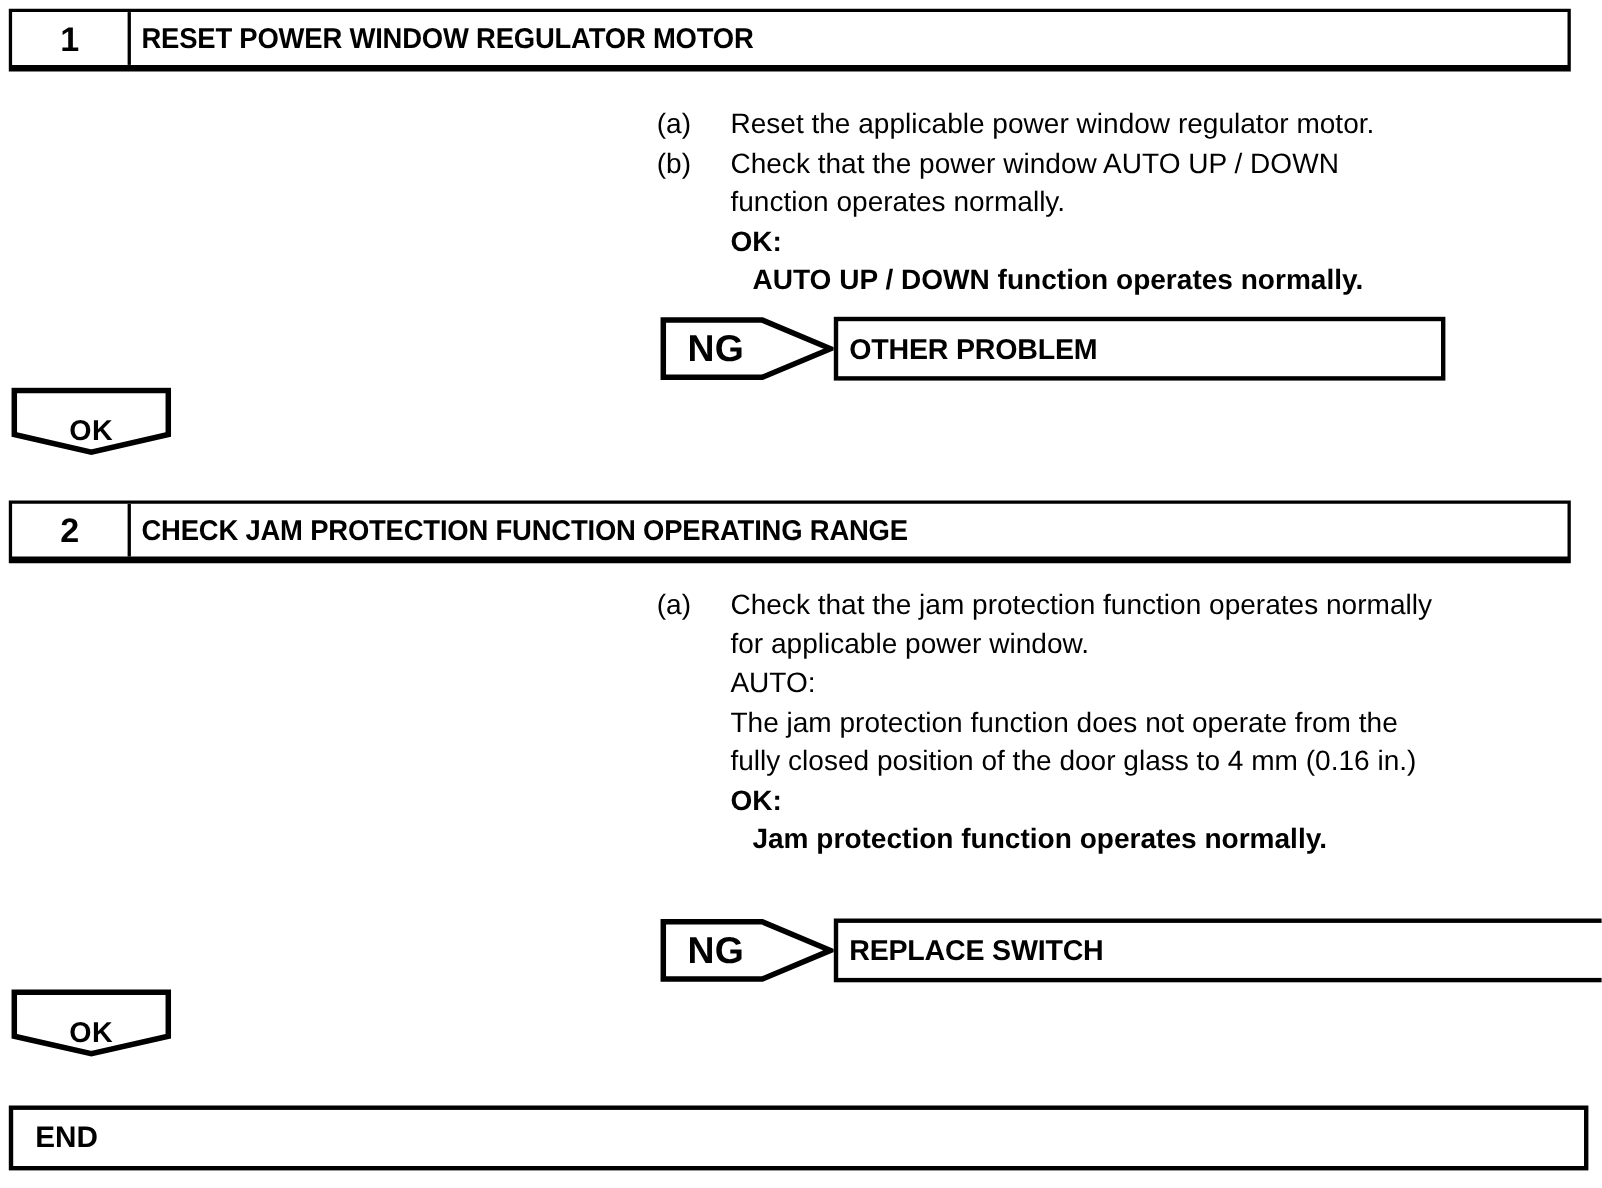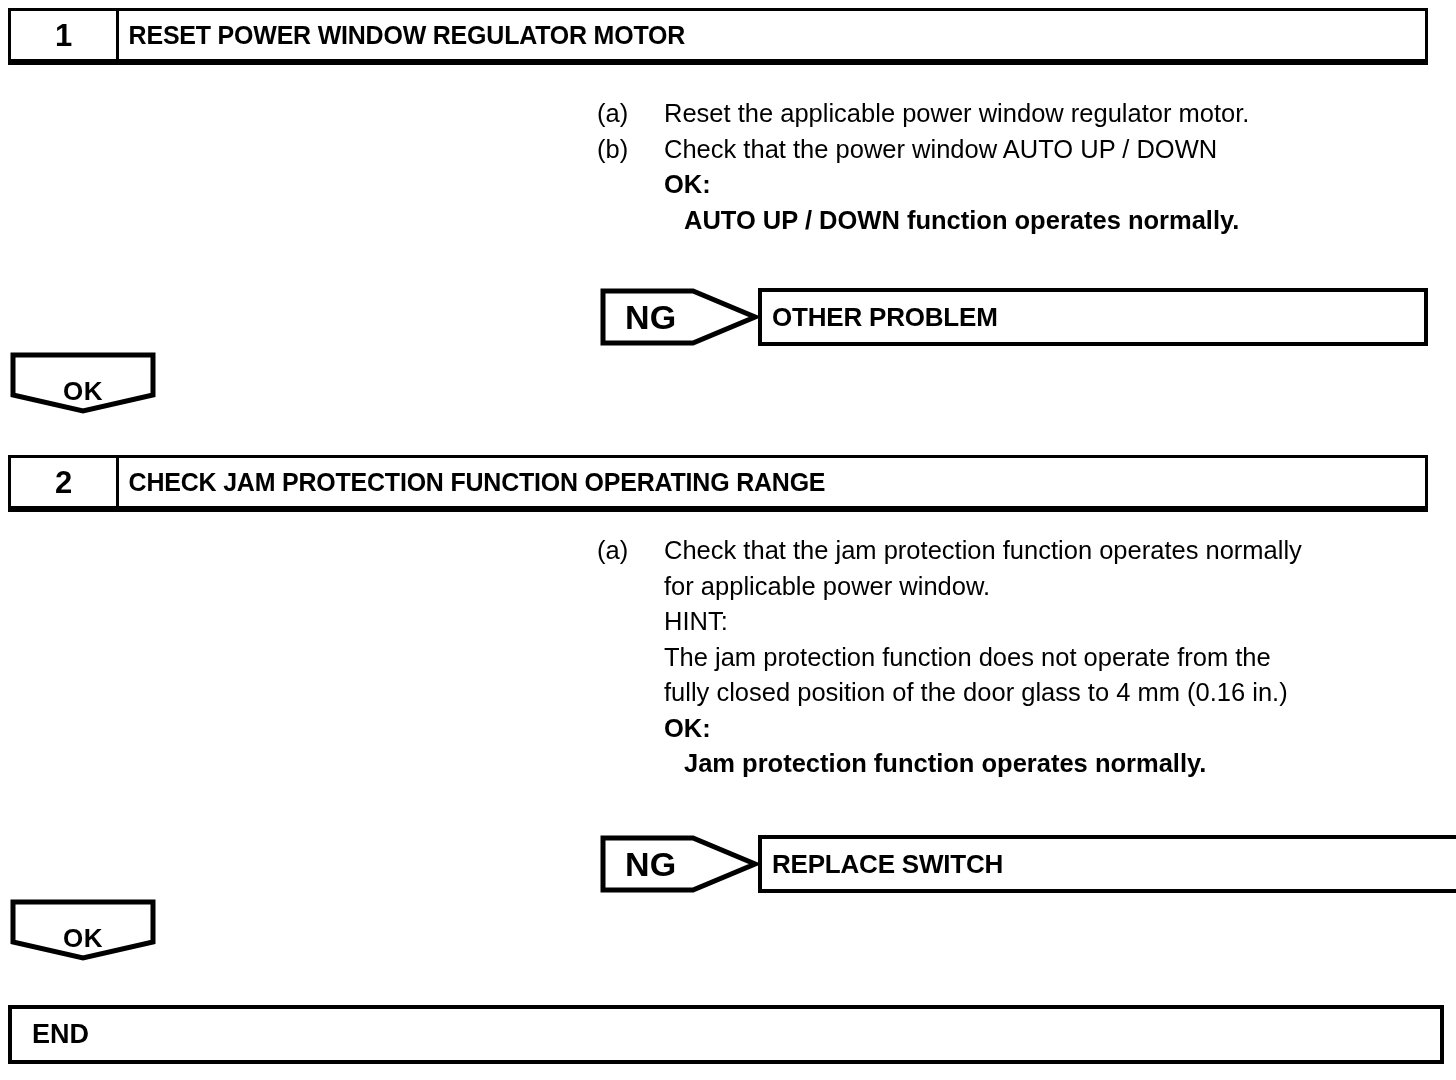--- a/index.html
+++ b/index.html
@@ -172,53 +172,54 @@
 
 <div class="body-block" style="top:96px;">
   <div class="instr-row">
     <span class="instr-label">(a)</span>
     <span class="instr-text">Reset the applicable power window regulator motor.</span>
   </div>
   <div class="instr-row">
     <span class="instr-label">(b)</span>
     <span class="instr-text">Check that the power window AUTO UP / DOWN</span>
   </div>
+  <div class="sub-line">function operates normally.</div>
   <div class="sub-line bold">OK:</div>
   <div class="result-line">AUTO UP / DOWN function operates normally.</div>
 </div>
 
 <div class="ng-row" style="top:288px; left:600px; width:828px;">
   <div class="ng-arrow">
     <svg width="158" height="58" viewBox="0 0 158 58" xmlns="http://www.w3.org/2000/svg">
       <polygon points="3,3 93,3 155,29 93,55 3,55" fill="#ffffff" stroke="#000000" stroke-width="5" stroke-linejoin="miter"></polygon>
     </svg>
   </div>
   <div class="ng-label">NG</div>
-  <div class="result-box" style="width:670px;">OTHER PROBLEM</div>
+  <div class="result-box" style="width:556px;">OTHER PROBLEM</div>
 </div>
 
 <div class="ok-shape" style="top:352px; left:10px;">
   <svg width="146" height="62" viewBox="0 0 146 62" xmlns="http://www.w3.org/2000/svg">
     <polygon points="3,3 143,3 143,43 73,59 3,43" fill="#ffffff" stroke="#000000" stroke-width="5" stroke-linejoin="miter"></polygon>
   </svg>
   <div class="ok-label">OK</div>
 </div>
 
 <div class="step-header" style="top:455px;">
   <div class="step-number">2</div>
   <div class="step-title">CHECK JAM PROTECTION FUNCTION OPERATING RANGE</div>
 </div>
 
 <div class="body-block" style="top:533px;">
   <div class="instr-row">
     <span class="instr-label">(a)</span>
     <span class="instr-text">Check that the jam protection function operates normally</span>
   </div>
   <div class="sub-line">for applicable power window.</div>
-  <div class="sub-line">HINT:</div>
+  <div class="sub-line">AUTO:</div>
   <div class="sub-line">The jam protection function does not operate from the</div>
   <div class="sub-line">fully closed position of the door glass to 4 mm (0.16 in.)</div>
   <div class="sub-line bold">OK:</div>
   <div class="result-line">Jam protection function operates normally.</div>
 </div>
 
 <div class="ng-row" style="top:835px; left:600px; width:828px;">
   <div class="ng-arrow">
     <svg width="158" height="58" viewBox="0 0 158 58" xmlns="http://www.w3.org/2000/svg">
       <polygon points="3,3 93,3 155,29 93,55 3,55" fill="#ffffff" stroke="#000000" stroke-width="5" stroke-linejoin="miter"></polygon>

